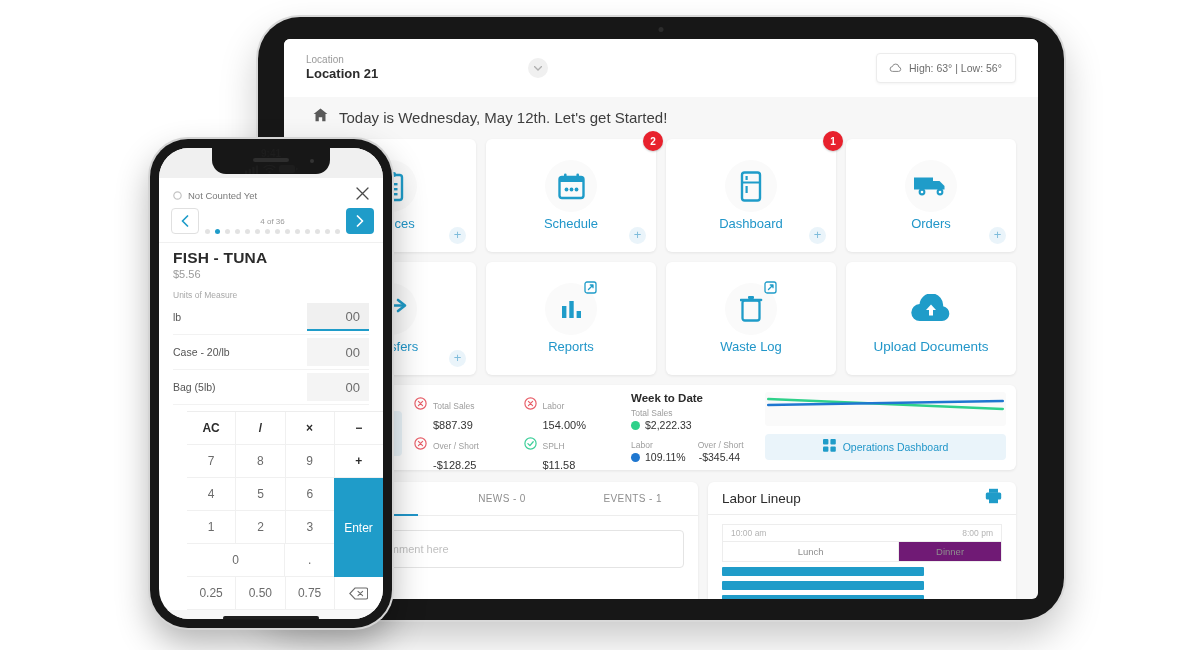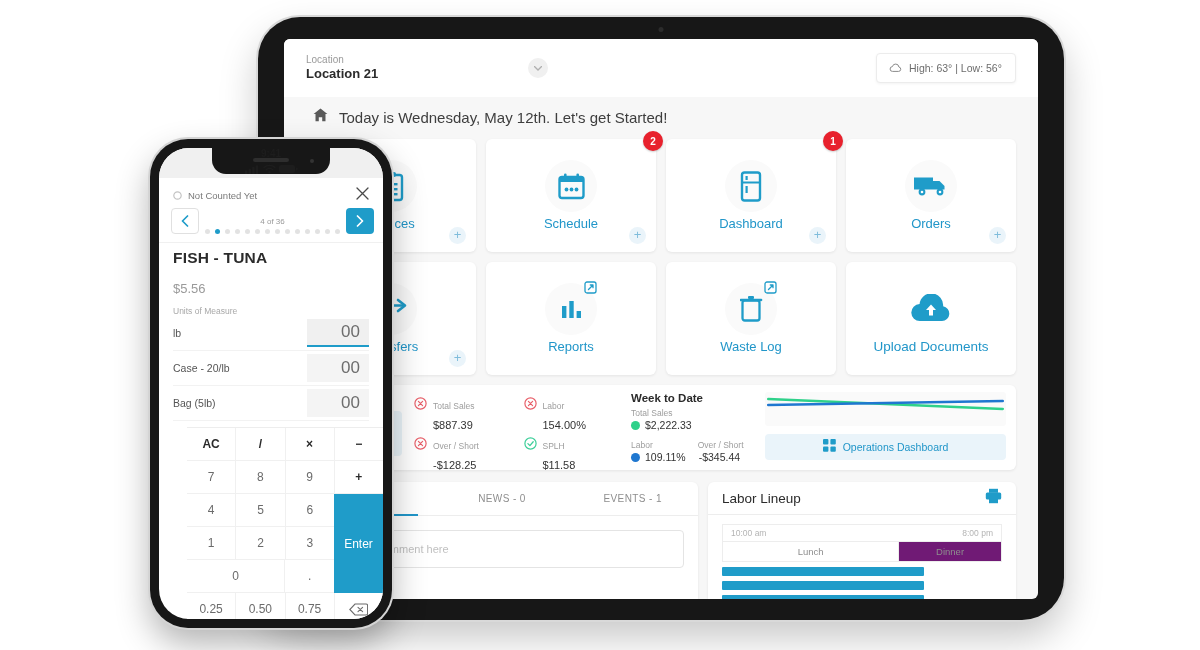--- a/index.html
+++ b/index.html
@@ -239,31 +239,31 @@
   }
   .pg-prev { background:#fff; border:1px solid #e0e0e0; }
   .pg-next { background:#1f9cc9; }
   .pg-mid { flex:1; text-align:center; }
   .pg-count { font-size: 8px; color:#9a9a9a; }
   .pg-dots { display:flex; gap:5px; justify-content:center; margin-top:3px; }
   .pg-dot { width:5px; height:5px; border-radius:50%; background:#e2e2e2; }
   .pg-dot.on { background:#1f9cc9; }
   .item-body { padding: 6px 14px 0; border-top:1px solid #f0f0f0; }
   .item-title { font-size: 15.5px; font-weight:bold; color:#2b2b2b; letter-spacing:.2px; }
-  .item-price { font-size: 13px; color:#9a9a9a; margin-top:14px; }
+  .item-price { font-size: 11px; color:#9a9a9a; margin-top:1px; }
   .uom-label { font-size: 8.5px; color:#a8a8a8; margin-top:10px; }
   .uom-row {
     display:flex; align-items:center; justify-content:space-between;
     height: 35px; border-bottom:1px solid #f2f2f2;
   }
   .uom-name { font-size: 10.5px; color:#555; }
   .uom-input {
     width: 62px; height: 28px; background:#f4f4f4;
     display:flex; align-items:center; justify-content:flex-end;
-    padding-right: 9px; font-size: 17px; color:#6d6d6d;margin-left:16px;
+    padding-right: 9px; font-size: 13px; color:#6d6d6d;margin-left:16px;
   }
   .uom-row.active .uom-input { background:#f0f0f0; border-bottom:2px solid #1f9cc9; }
   .keypad { margin-top: 6px; border-top:1px solid #ededed;margin-left:28px; }
   .kp-row { display:flex; }
   .key {
     flex:1; height: 33px; display:flex; align-items:center; justify-content:center;
     font-size: 12px; color:#6b6b6b; background:#fff;
     border-right:1px solid #f0f0f0; border-bottom:1px solid #f0f0f0;
   }
   .key:last-child { border-right:none; }

